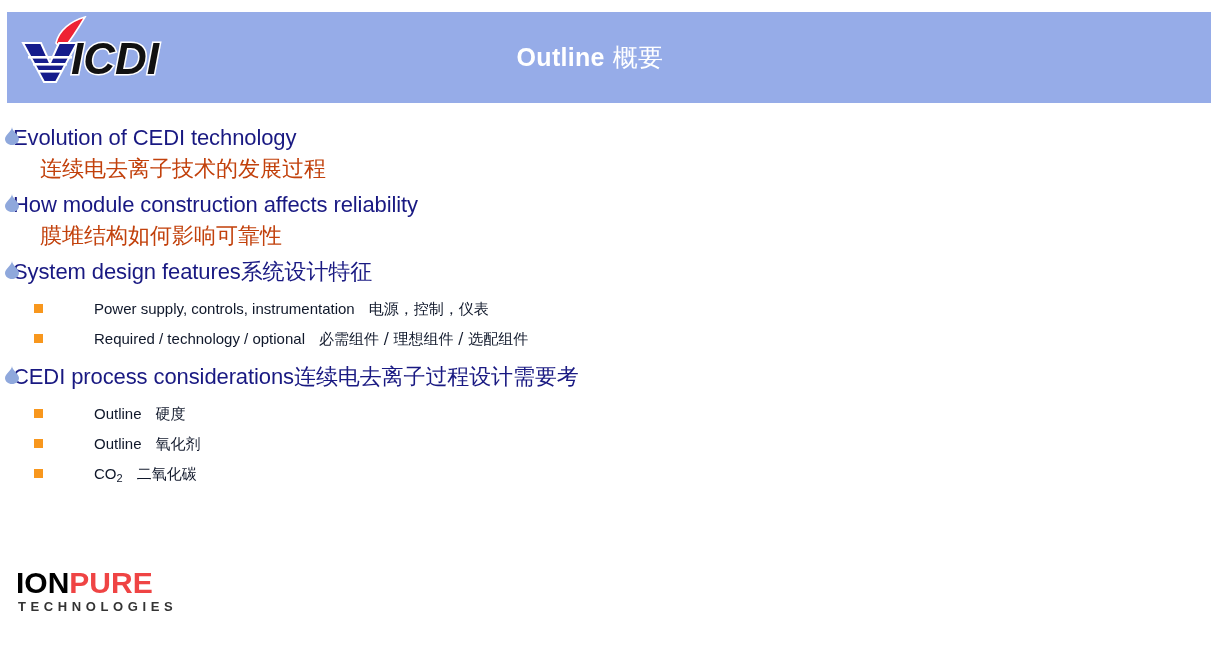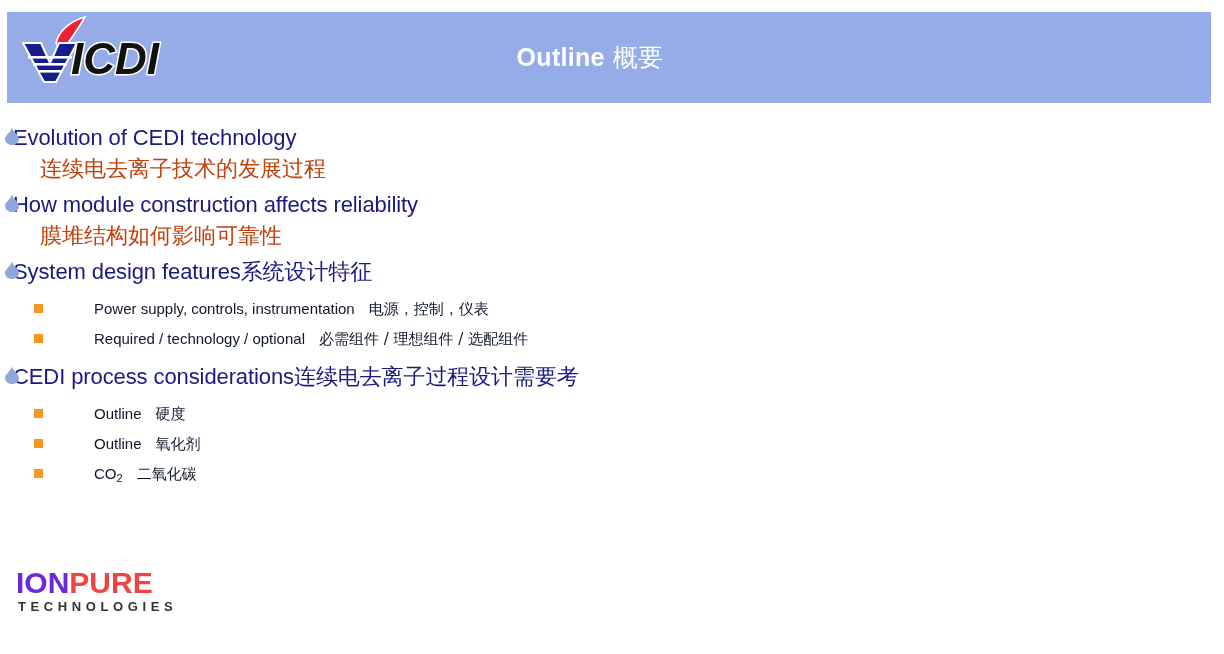--- a/index.html
+++ b/index.html
@@ -150,21 +150,21 @@
     left: 16px;
     top: 567px;
     user-select: none;
   }
   #ionpure-wordmark {
     font-size: 30px;
     font-weight: bold;
     letter-spacing: 0px;
     line-height: 32px;
   }
-  #ionpure-wordmark .ion  { color: #6d28d9; }
+  #ionpure-wordmark .ion  { color: #000000; }
   #ionpure-wordmark .pure { color: #ef4444; }
   #ionpure-tagline {
     color: #333333;
     font-size: 13px;
     font-weight: bold;
     letter-spacing: 4.6px;
     line-height: 16px;
     padding-left: 2px;
   }
 </style>

